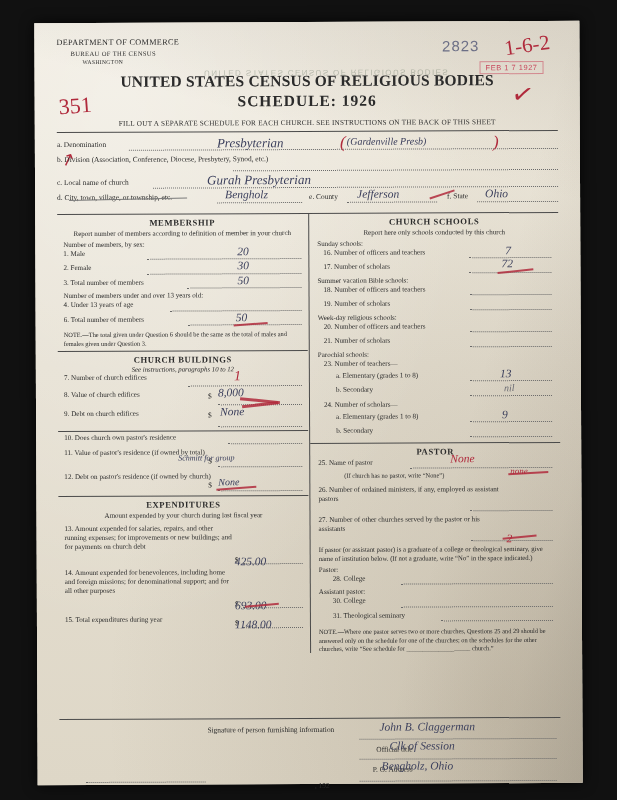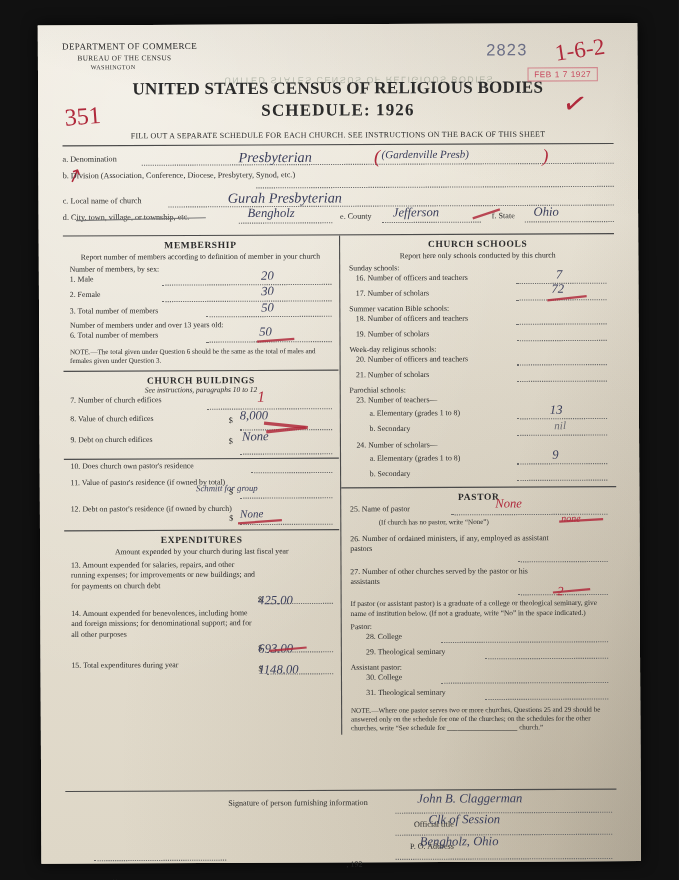--- a/index.html
+++ b/index.html
@@ -169,20 +169,26 @@
           <div class="q">
             <span class="qt"><span>3.</span>
               <span>Total number of members</span></span>
             <span class="ul" style="left:130px;right:6px;"></span>
             <span class="ink mid" style="left:180px;top:-3px;">50</span>
           </div>
 
           <div style="font-size:7px;padding-left:6px;">Number of members under and over 13 years old:</div>
 
           <div class="q">
+            <span class="qt"><span>4.</span>
+              <span>Under 13 years of age</span></span>
+            <span class="ul" style="left:112px;right:6px;"></span>
+            <span class="ink mid" style="left:180px;top:-3px;"></span>
+          </div>
+          <div class="q">
             <span class="qt"><span>6.</span>
               <span>Total number of members</span></span>
             <span class="ul" style="left:130px;right:6px;"></span>
             <span class="ink mid" style="left:178px;top:-3px;">50</span>
             <span class="redline" style="left:176px;top:9px;width:34px;transform:rotate(-4deg);"></span>
           </div>
 
           <div class="note">NOTE.—The total given under Question 6 should be the same as the total of males and females given under Question 3.</div>
 
           <div class="hr"></div>
@@ -362,25 +368,20 @@
             <span class="redline" style="left:192px;bottom:6px;width:34px;transform:rotate(-5deg);"></span>
           </div>
 
           <div style="font-size:6.7px;line-height:1.32;padding:1px 8px 2px;">If pastor (or assistant pastor) is a graduate of a college or theological seminary, give name of institution below. (If not a graduate, write “No” in the space indicated.)</div>
           <div style="font-size:7px;padding-left:8px;">Pastor:</div>
           <div class="q" style="padding-left:22px;">
             <span class="qt" style="left:22px;right:56px;"><span>28.</span>
               <span>College</span></span>
             <span class="ul" style="left:90px;right:8px;"></span>
           </div>
-          <div class="q" style="padding-left:22px;">
-            <span class="qt" style="left:22px;right:56px;"><span>29.</span>
-              <span>Theological seminary</span></span>
-            <span class="ul" style="left:130px;right:8px;"></span>
-          </div>
           <div style="font-size:7px;padding-left:8px;">Assistant pastor:</div>
           <div class="q" style="padding-left:22px;">
             <span class="qt" style="left:22px;right:56px;"><span>30.</span>
               <span>College</span></span>
             <span class="ul" style="left:90px;right:8px;"></span>
           </div>
           <div class="q" style="padding-left:22px;">
             <span class="qt" style="left:22px;right:56px;"><span>31.</span>
               <span>Theological seminary</span></span>
             <span class="ul" style="left:130px;right:8px;"></span>

